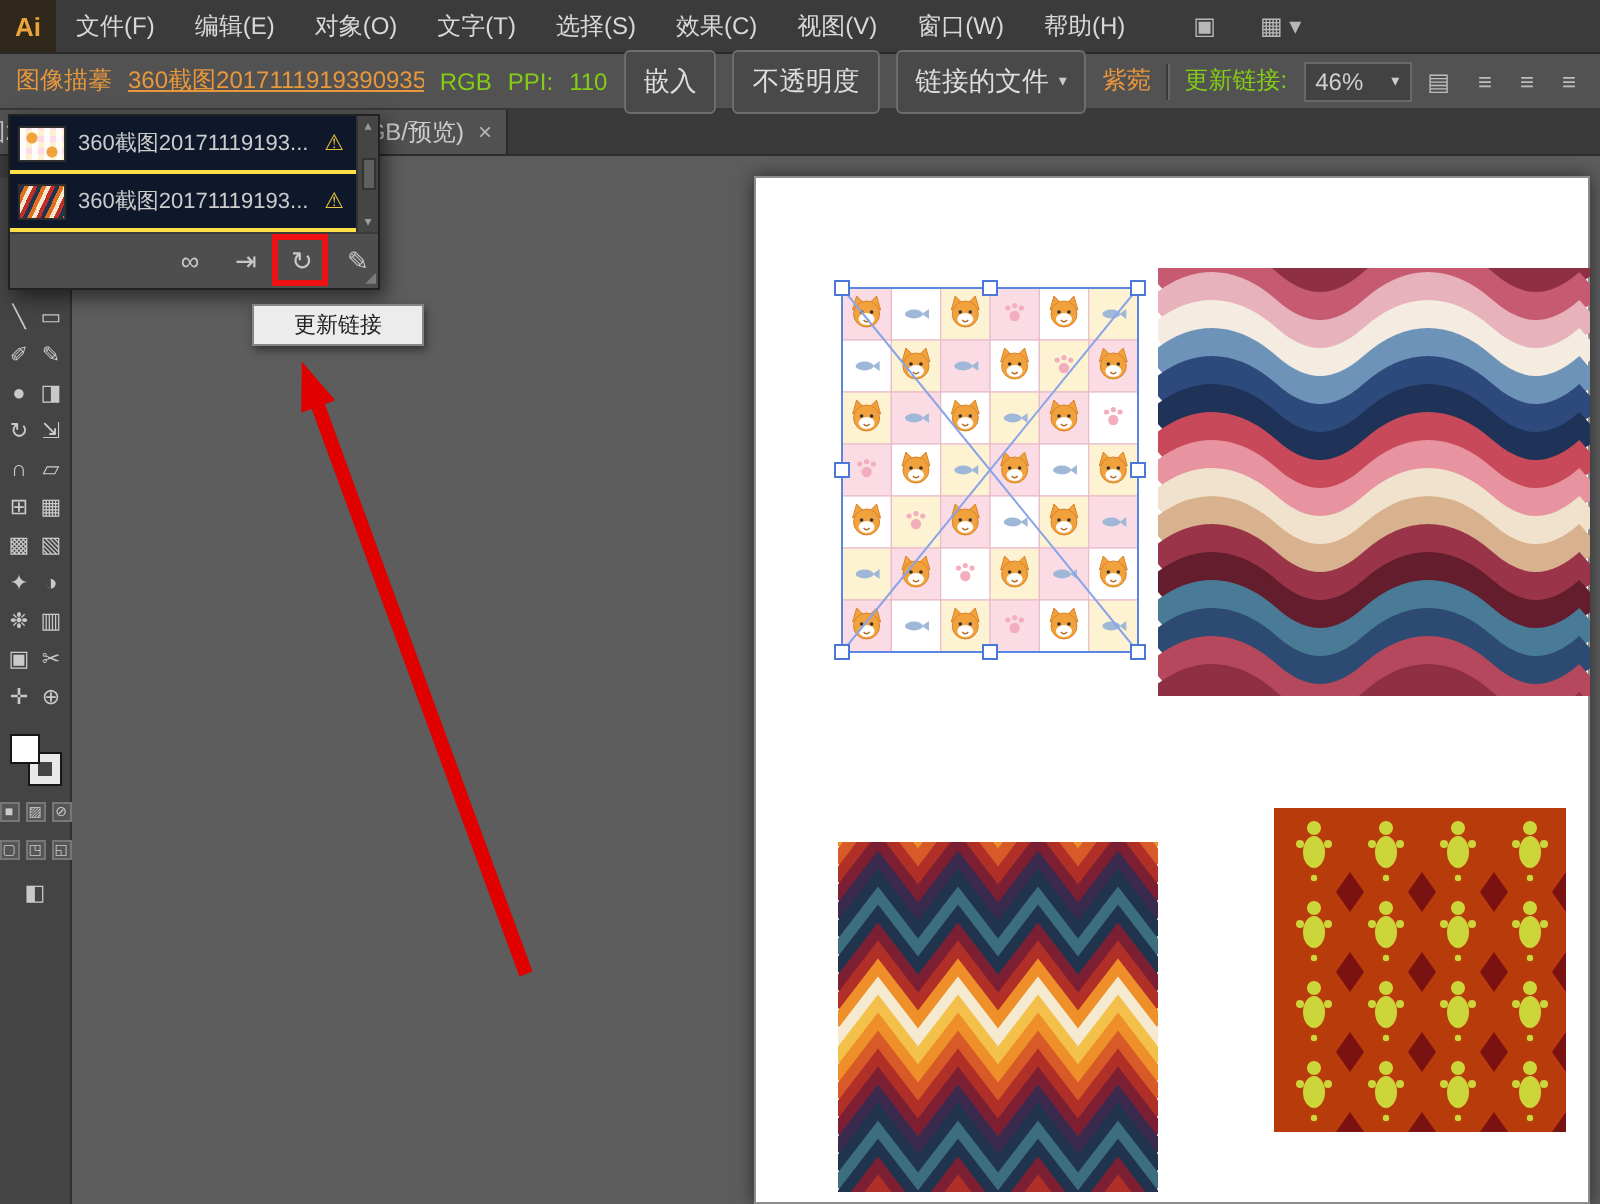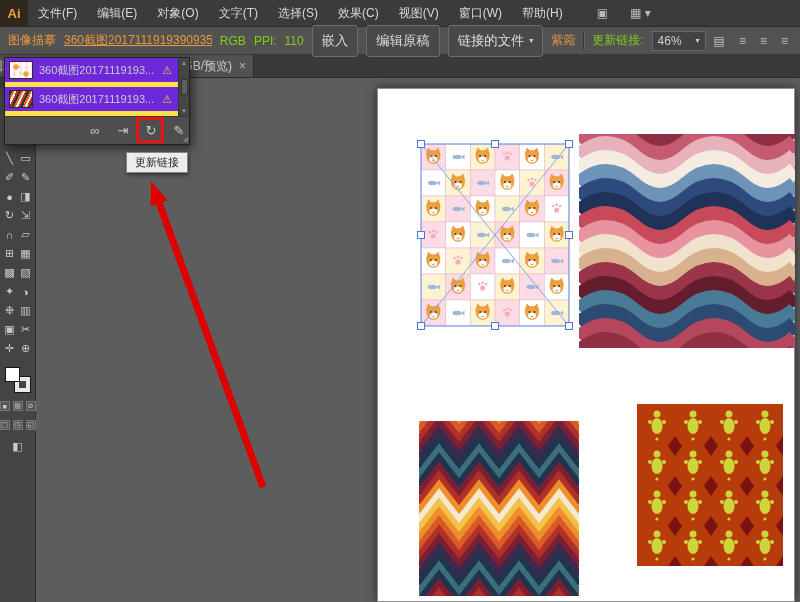--- a/index.html
+++ b/index.html
@@ -51,39 +51,39 @@
   #wave-art{left:201px;top:45px;}
   #chevron-art{left:41px;top:332px;}
   #ornate-art{left:259px;top:315px;}
   #cat-wrap{left:43px;top:55px;width:148px;height:182px;}
   .sel-overlay{position:absolute;left:-5px;top:-5px;pointer-events:none;}
   .handle{fill:#ffffff;stroke:#4a78d8;stroke-width:1;}
 
   
   .links-panel{position:absolute;left:4px;top:57px;width:186px;height:88px;background:#4e4e4e;border:1px solid #222;box-shadow:3px 4px 9px rgba(0,0,0,.5);z-index:20;}
   #links-rows{position:absolute;left:0;top:0;right:11px;height:58px;}
-  .link-row{height:29px;display:flex;align-items:center;gap:6px;padding:0 4px;background:#6d28d9;border-bottom:5px solid #fde047;}
+  .link-row{height:29px;display:flex;align-items:center;gap:6px;padding:0 4px;background:#0f172a;border-bottom:2px solid #fde047;}
   .thumb{width:24px;height:18px;border:1px solid #2e2e2e;flex:0 0 auto;}
   .thumb-cat{background-color:#fbdce4;background-image:
       radial-gradient(circle at 6px 5px,#f2a23c 2.5px,transparent 3px),
       radial-gradient(circle at 16px 12px,#f2a23c 2.5px,transparent 3px),
       repeating-linear-gradient(90deg,rgba(255,255,255,.85) 0 3px,transparent 3px 6px),
       repeating-linear-gradient(0deg,rgba(253,243,210,.9) 0 3px,transparent 3px 6px);}
   .thumb-chevron{background:repeating-linear-gradient(115deg,#20344e 0 2px,#e07020 2px 4px,#f5ead0 4px 6px,#c03028 6px 8px);}
   .link-name{flex:1;font-size:11px;color:#cccccc;overflow:hidden;white-space:nowrap;}
   .warn{color:#e8c53a;font-size:11px;margin-right:2px;}
   .links-scrollbar{position:absolute;right:0;top:0;width:11px;height:58px;background:#454545;border-left:1px solid #333;display:flex;flex-direction:column;align-items:center;justify-content:space-between;padding:1px 0;color:#9a9a9a;font-size:7px;}
   .sb-thumb{width:7px;height:16px;background:#5f5f5f;border:1px solid #333;}
   .links-footer{position:absolute;left:0;right:0;bottom:0;height:28px;border-top:1px solid #3a3a3a;display:flex;align-items:center;padding-left:80px;gap:8px;}
   .panel-icon{width:20px;text-align:center;color:#c8c8c8;font-size:13px;flex:0 0 auto;}
   .red-box{position:absolute;left:131px;top:59px;width:28px;height:26px;border:3px solid #ee1111;z-index:5;}
   .grip{position:absolute;right:1px;bottom:1px;color:#7d7d7d;font-size:7px;}
 
   
-  .tooltip{position:absolute;left:126px;top:152px;background:#ececec;border:1px solid #858585;color:#222;font-size:11px;padding:2px 8px;white-space:nowrap;box-shadow:1px 2px 4px rgba(0,0,0,.45);z-index:30;}
+  .tooltip{position:absolute;left:126px;top:152px;background:#ececec;border:1px solid #858585;color:#222;font-size:11px;padding:2px 20px;white-space:nowrap;box-shadow:1px 2px 4px rgba(0,0,0,.45);z-index:30;}
   .arrow-overlay{position:absolute;left:0;top:0;width:800px;height:602px;pointer-events:none;z-index:50;}
 </style>
 </head>
 <body>
 
 <header class="menu-bar">
   <div class="logo">Ai</div>
   <nav id="menu-items">
       <span class="menu-item">文件(F)</span>
       <span class="menu-item">编辑(E)</span>
@@ -101,21 +101,21 @@
     </div>
 </header>
 
 <div class="control-bar">
   <span class="link-label">图像描摹</span>
   <span class="filename">360截图2017111919390935...</span>
   <span class="cb-text">RGB</span>
   <span class="cb-text">PPI:</span>
   <span class="cb-text">110</span>
   <button class="cb-btn">嵌入</button>
-  <button class="cb-btn">编辑原稿</button>
+  <button class="cb-btn">不透明度</button>
   <button class="cb-btn">
       <span>链接的文件</span>
       <span class="caret">▾</span>
     </button>
   <span class="link-label">紫菀</span>
   <span class="vsep"></span>
   <span class="cb-text">更新链接:</span>
   <span class="dropdown">
       <span>46%</span>
       <span class="caret">▾</span>

